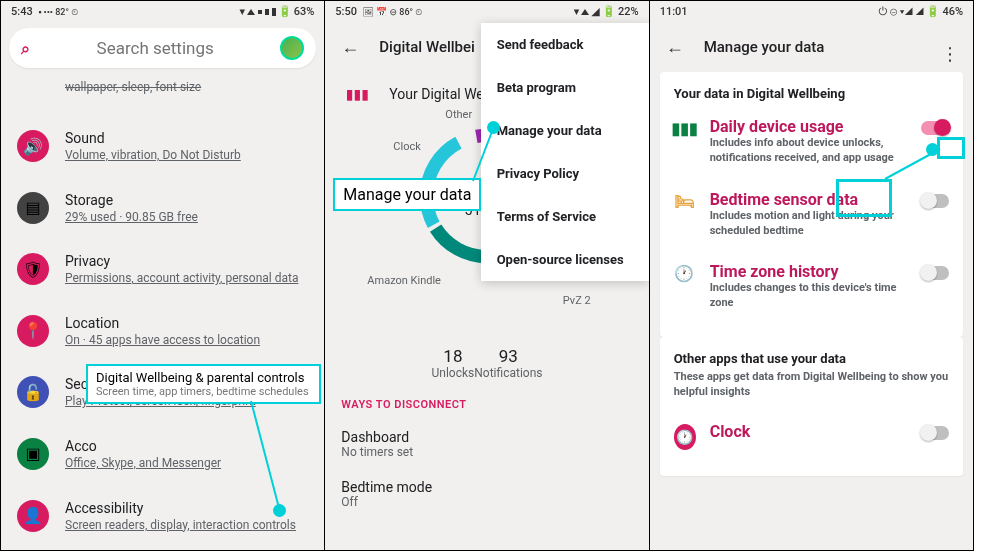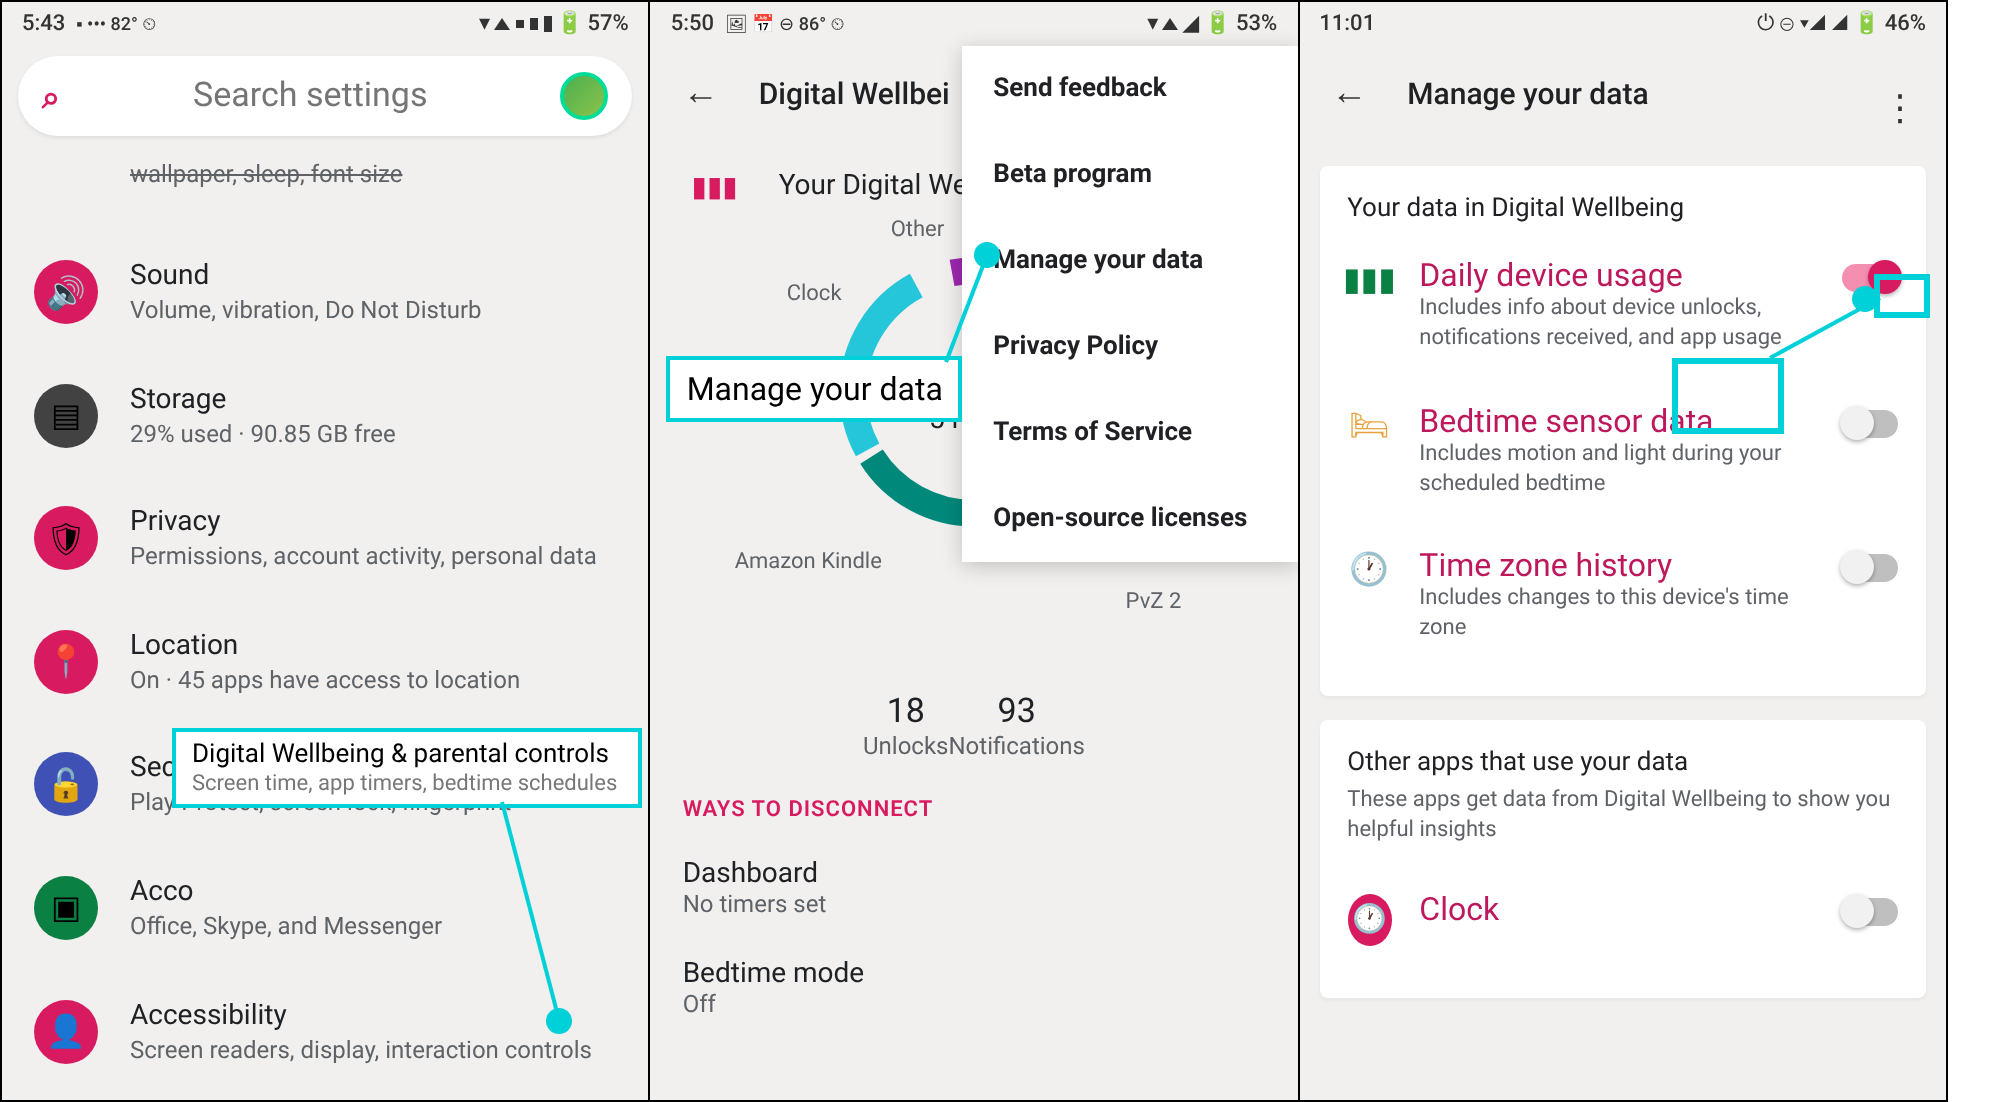--- a/index.html
+++ b/index.html
@@ -10,39 +10,39 @@
 .status { display:flex; justify-content:space-between; align-items:center; padding:4px 10px; font-size:11px; color:#333; font-weight:500; }
 .status .rt { display:flex; gap:2px; align-items:center; }
 .search-bar { margin:6px 8px; background:#fff; border-radius:22px; height:40px; display:flex; align-items:center; padding:0 12px; box-shadow:0 1px 2px rgba(0,0,0,.08); }
 .search-bar input { border:none; outline:none; flex:1; text-align:center; font-size:17px; color:#666; background:transparent; }
 .mag { color:#d81b60; font-size:16px; font-weight:bold; }
 .avatar { width:24px; height:24px; border-radius:50%; background:linear-gradient(135deg,#4caf50,#8bc34a); border:2px solid #0d9; }
 .row { display:flex; align-items:flex-start; gap:16px; padding:14px 16px; }
 .iconc { width:32px; height:32px; border-radius:50%; display:flex; align-items:center; justify-content:center; flex-shrink:0; }
 .txt { flex:1; min-width:0; }
 .ttl { font-size:14px; color:#202124; }
-.sub { font-size:12px; color:#5f6368; line-height:1.3; margin-top:2px; }
+.sub { font-size:12px; color:#5f6368; line-height:1.3; margin-top:2px;text-decoration:underline; }
 .header2 { display:flex; align-items:center; gap:20px; padding:14px 16px; }
 .hback { font-size:18px; color:#333; }
 .htitle { font-size:15px; font-weight:500; color:#202124; }
 .menu { position:absolute; top:22px; right:0; width:168px; background:#fff; box-shadow:0 2px 10px rgba(0,0,0,.2); }
 .mitem { padding:14px 16px; font-size:13px; color:#202124;font-weight:bold; }
 .callout { position:absolute; background:#fff; border:2px solid #00d0d8; padding:4px 8px; font-size:13px; }
 .callout .s2 { font-size:11px; color:#777; }
 .dot { position:absolute; width:13px; height:13px; background:#00d0d8; border-radius:50%; }
 svg.ann { position:absolute; top:0; left:0; pointer-events:none; }
 .stats { display:flex; justify-content:center; padding:10px 0 18px; }
 .stat { text-align:center; }
 .stat .n { font-size:17px; color:#202124; }
 .stat .l { font-size:12px; color:#5f6368; }
 .sec-label { font-size:11px; font-weight:600; color:#d81b60; letter-spacing:.5px; padding:0 16px 8px; }
 .opt { padding:10px 16px; }
 .opt .t { font-size:14px; color:#202124; }
 .opt .s { font-size:12px; color:#5f6368; }
-.card { background:#fff; margin:12px 10px; border-radius:4px; padding:14px; box-shadow:0 1px 2px rgba(0,0,0,.05); }
+.card { background:#fff; margin:0 10px; border-radius:4px; padding:14px; box-shadow:0 1px 2px rgba(0,0,0,.05);font-weight:bold; }
 .chead { font-size:13px; color:#202124; margin-bottom:4px; }
 .crow { display:flex; align-items:flex-start; gap:14px; padding:12px 0; }
 .cico { width:22px; display:flex; justify-content:center; padding-top:2px; flex-shrink:0; }
 .ctxt { flex:1; min-width:0; }
 .ctitle { font-size:16px; color:#be185d; }
 .csub { font-size:11px; color:#5f6368; line-height:1.35; }
 .toggle { width:28px; height:14px; background:#bfbfbf; border-radius:8px; position:relative; flex-shrink:0; margin-top:4px; }
 .toggle::after { content:''; position:absolute; width:17px; height:17px; background:#f1f1f1; border-radius:50%; top:-2px; left:-1px; box-shadow:0 1px 2px rgba(0,0,0,.3); }
 .toggle.on { background:#f48fb1; }
 .toggle.on::after { background:#d81b60; left:13px; }
@@ -55,21 +55,21 @@
 .cell { display:inline-block; width:4px; height:7px; background:#333; margin-left:1px; }
 </style>
 </head>
 <body>
 
 <div class="triple">
 
 <div class="phone">
   <div class="status">
     <div><span>5:43</span>&nbsp;&nbsp;<span style="font-size:9px">▪︎ ••• 82° ⏲</span></div>
-    <div class="rt">▾ <span class="tri"></span> <span class="cell" style="height:4px"></span><span class="cell" style="height:6px"></span><span class="cell" style="height:8px"></span> 🔋<span>57%</span></div>
+    <div class="rt">▾ <span class="tri"></span> <span class="cell" style="height:4px"></span><span class="cell" style="height:6px"></span><span class="cell" style="height:8px"></span> 🔋<span>63%</span></div>
   </div>
   <div class="search-bar">
     <span class="mag">⌕</span>
     <input placeholder="Search settings" style="">
     <div class="avatar"></div>
   </div>
   <div class="row" style="padding-top:4px;padding-bottom:6px">
     <div class="iconc" style="background:#d81b60;visibility:hidden"></div>
     <div class="txt">
           <div class="sub" style="text-decoration:line-through">wallpaper, sleep, font size</div>
@@ -134,21 +134,21 @@
   </div>
   <svg class="ann" width="334" height="551">
         <line x1="250" y1="400" x2="278" y2="507" stroke="#00d0d8" stroke-width="2"></line>
       </svg>
   <div class="dot" style="left:272px; top:503px"></div>
 </div>
 
 <div class="phone">
   <div class="status">
     <div><span>5:50</span>&nbsp;&nbsp;<span style="font-size:9px">🖼 📅 ⊖ 86° ⏲</span></div>
-    <div class="rt">▾ <span class="tri"></span> ◢ 🔋<span>53%</span></div>
+    <div class="rt">▾ <span class="tri"></span> ◢ 🔋<span>22%</span></div>
   </div>
   <div class="header2">
     <span class="hback">←</span>
     <span class="htitle">Digital Wellbei</span>
   </div>
   <div class="row" style="padding-bottom:4px">
     <span style="color:#d81b60;font-size:14px;width:32px;text-align:center">▮▮▮</span>
     <div class="txt">
           <div class="ttl">Your Digital Wellbei</div>
         </div>

